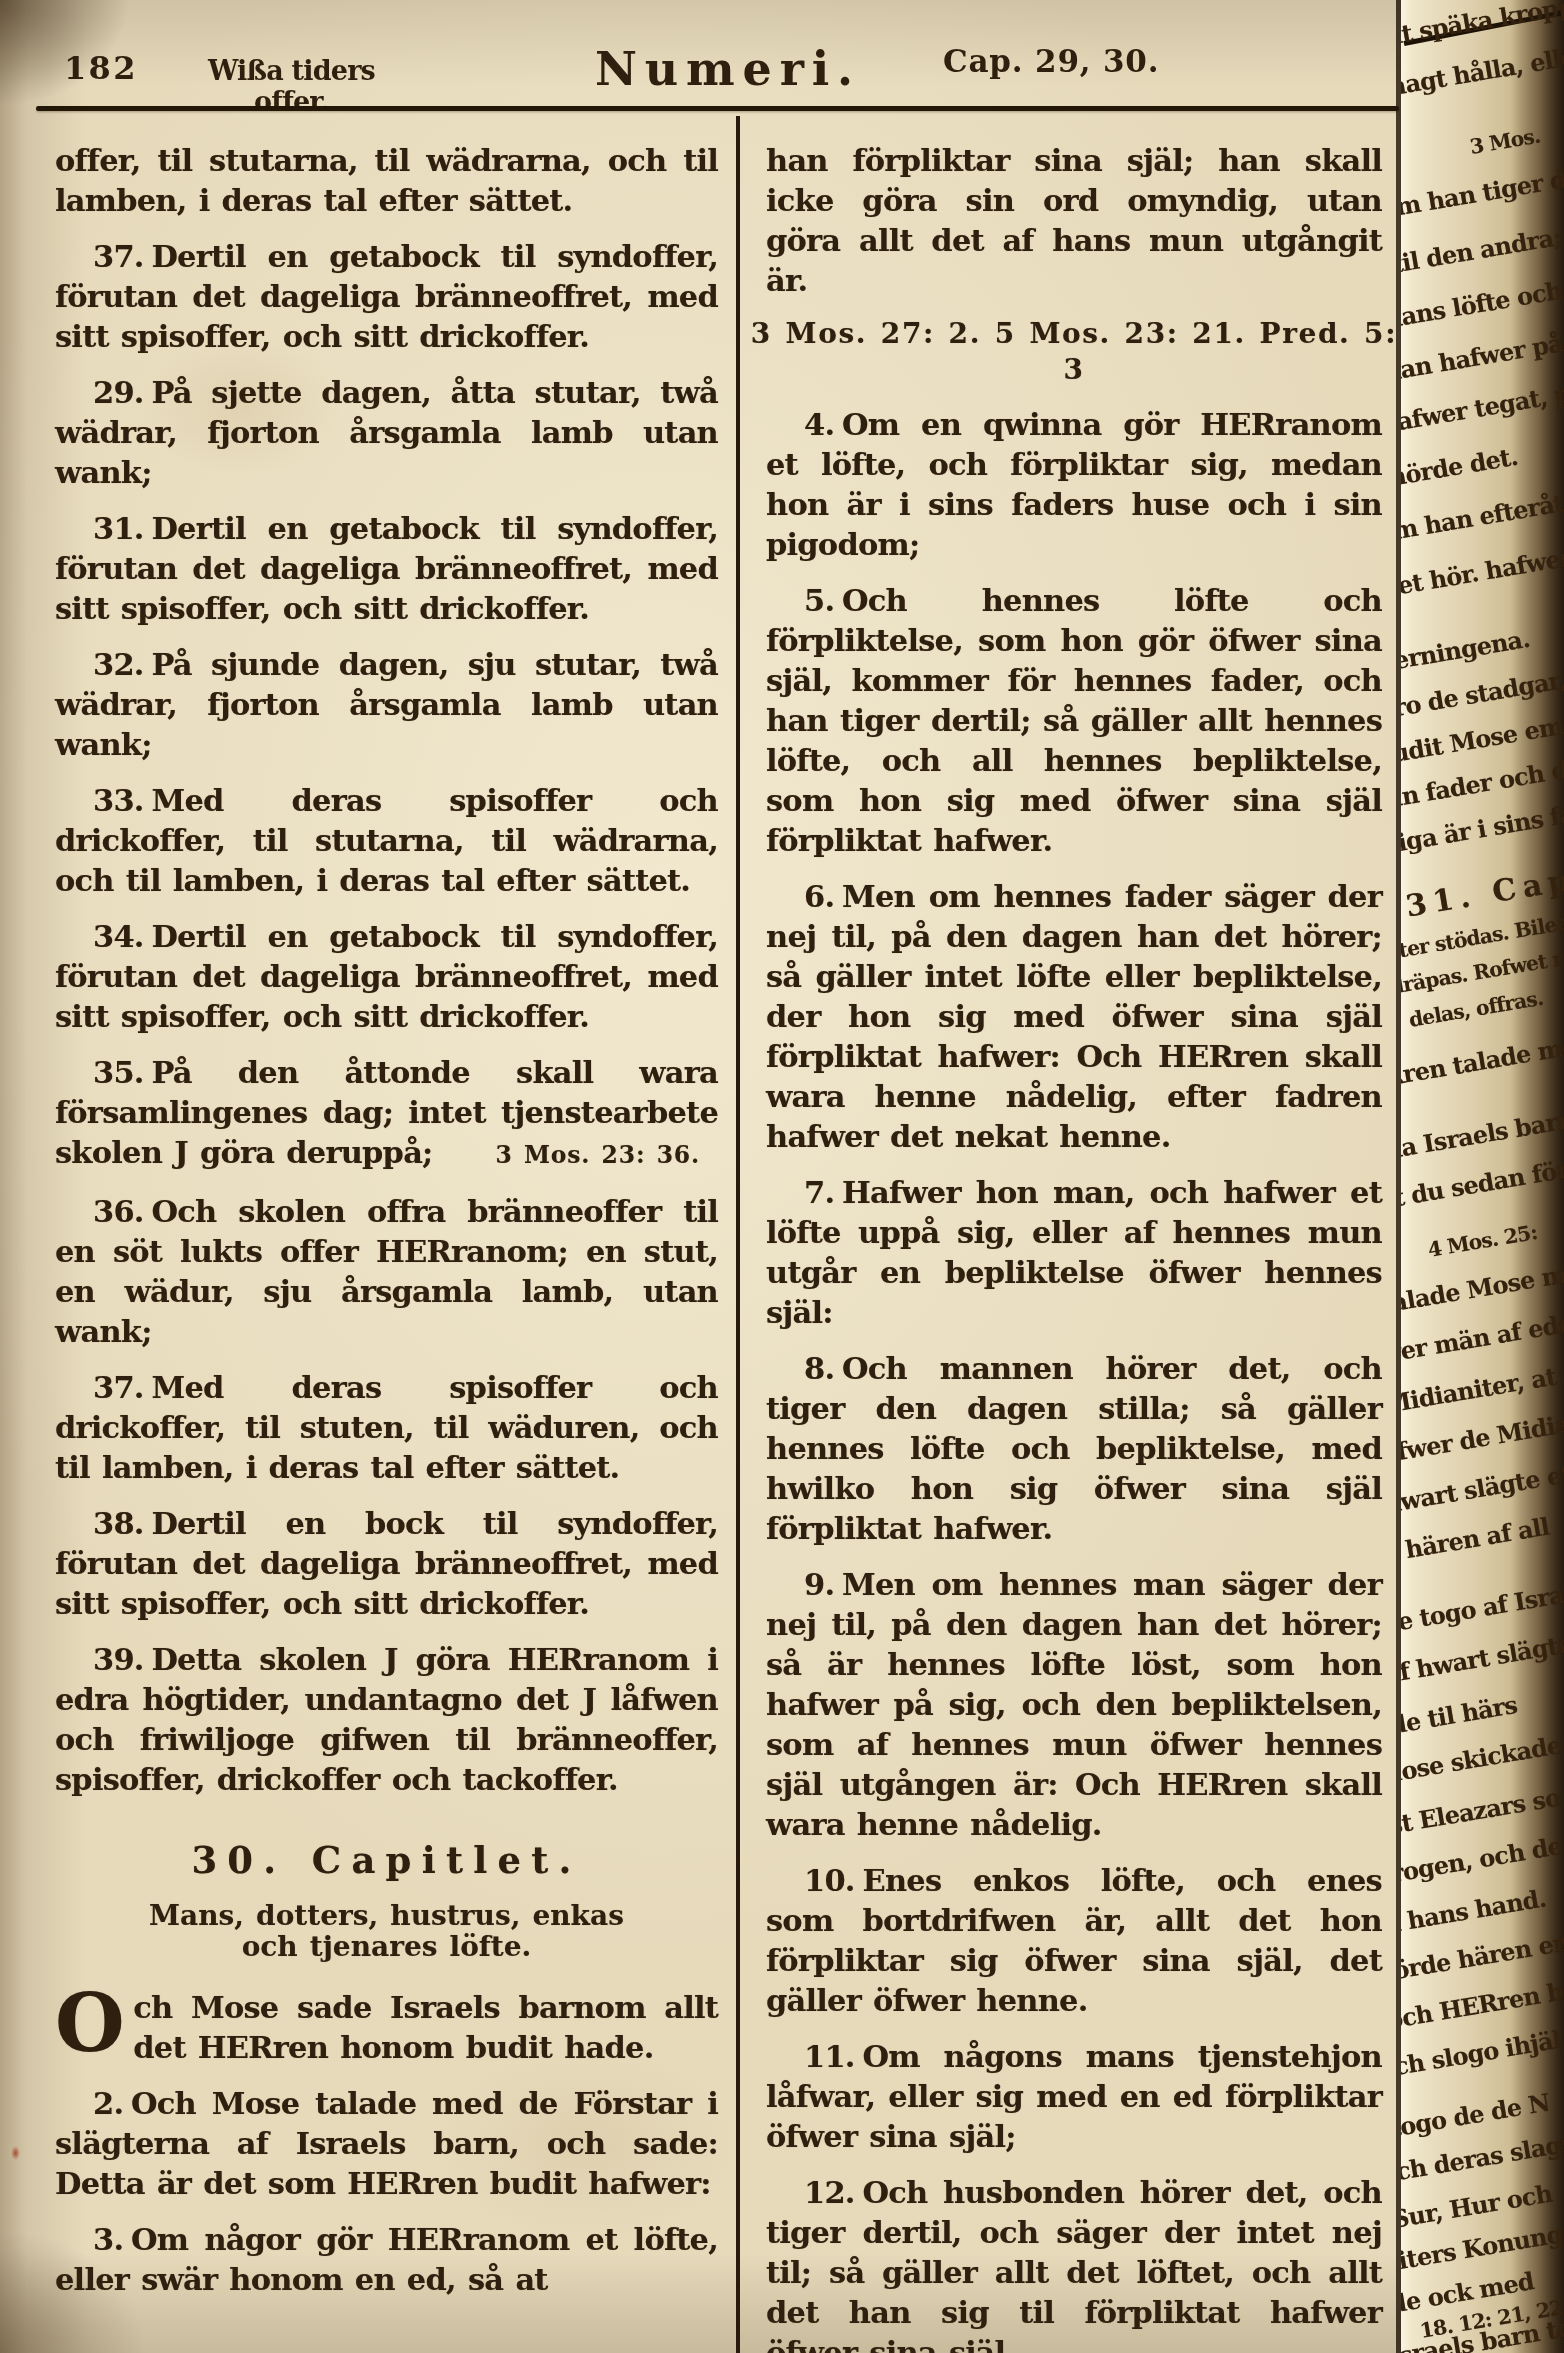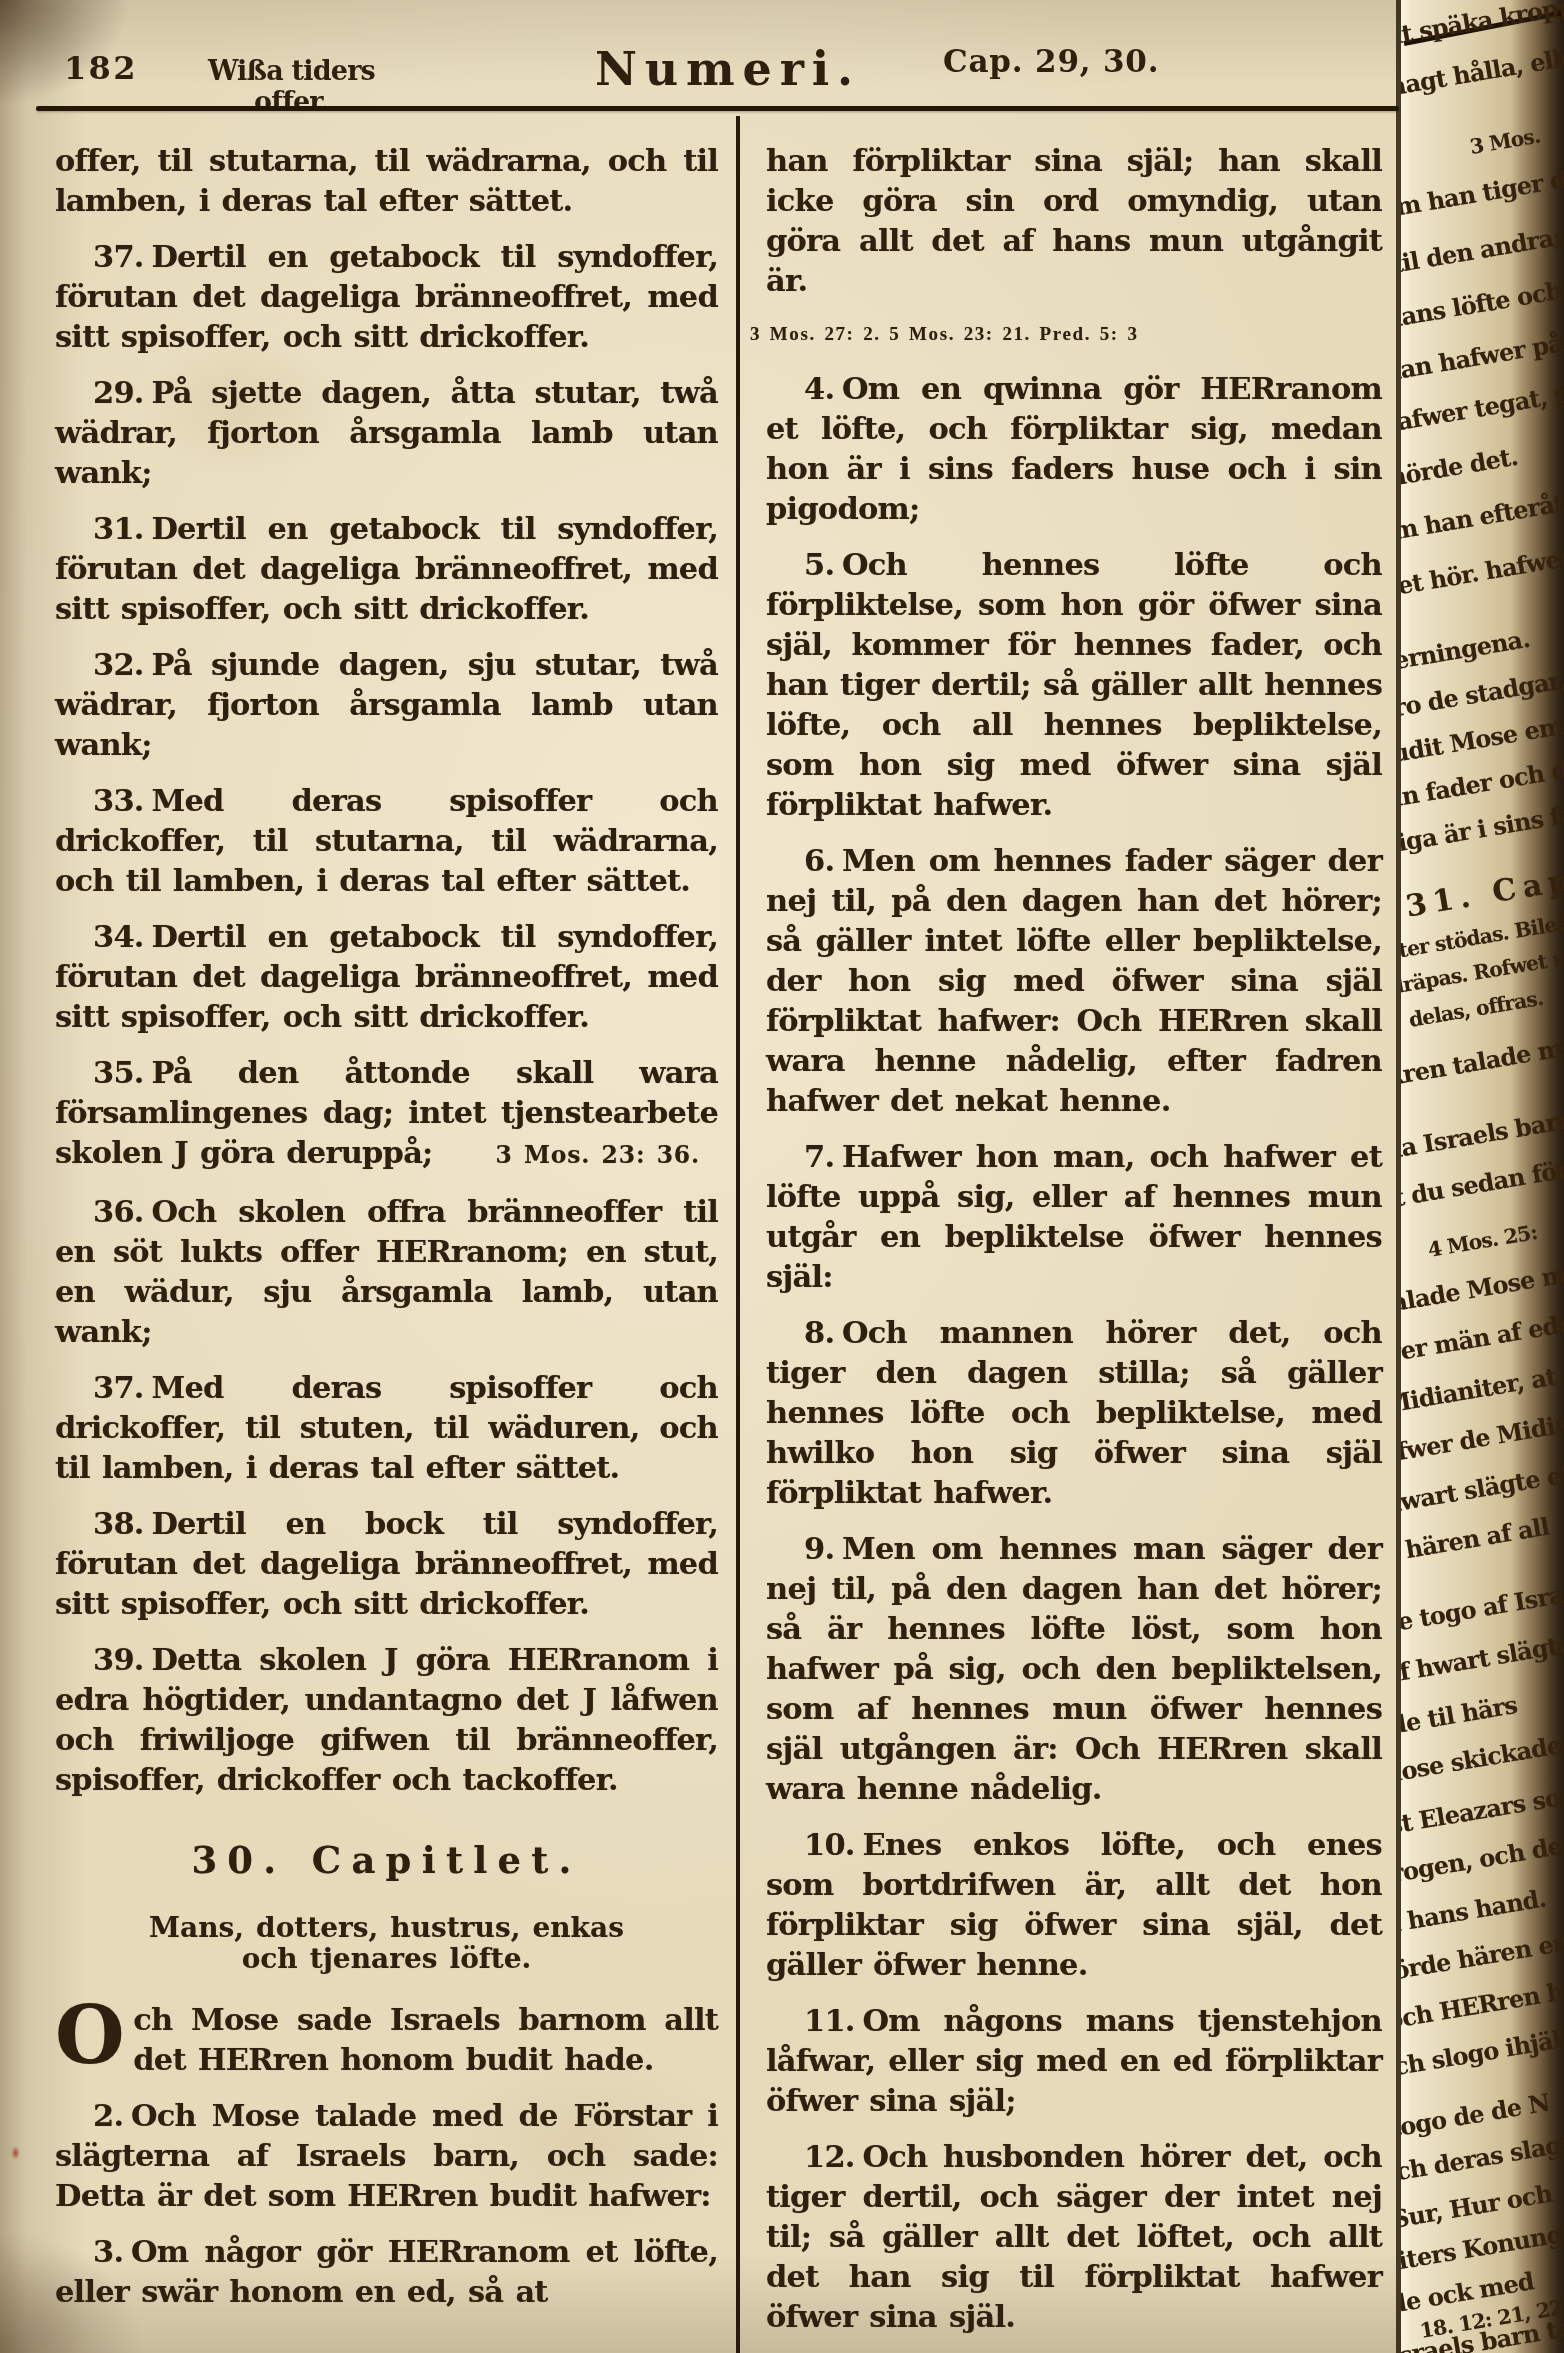--- a/index.html
+++ b/index.html
@@ -41,22 +41,22 @@
   .col{position:absolute;top:124px;text-align:justify;font-weight:700;
        font-size:30.5px;line-height:40px;letter-spacing:-0.8px;word-spacing:2.3px;
        text-shadow:0 0 0.8px rgba(47,31,14,0.35);}
   #col-left{left:39px;width:695px;height:2230px;overflow:hidden;}
   #col-right{left:750px;width:648px;height:2230px;overflow:hidden;}
   .col p{margin:16px;}
   .col p.verse{text-indent:38px;}
   .col p.cont{text-indent:0;}
   .vnum{padding-right:7.8px;}
   .vref{font-size:23.5px;letter-spacing:0.8px;margin-left:63px;white-space:nowrap;}
-  p.refline{text-indent:0;font-size:19px;letter-spacing:1.6px;margin:3.1px 0 4.7px 0;line-height:36px;font-family:Liberation Serif, serif;}
-  p.chap-head{text-align:center;text-indent:0;font-size:37px;letter-spacing:10.2px;margin:41px 0 32px 0;}
+  p.refline{text-align:center;text-indent:0;font-size:28px;letter-spacing:1.6px;margin:3.1px 0 4.7px 0;line-height:36px;}
+  p.chap-head{text-align:center;text-indent:0;font-size:37px;letter-spacing:10.2px;margin:41px 0 20px 0;}
   p.chap-sum{text-align:center;text-indent:0;font-size:28px;line-height:31px;margin:0 auto 25px auto;width:516px;letter-spacing:0;}
   .dropcap{float:left;font-size:80px;line-height:67px;padding:3.1px 9.4px 0 0;font-weight:700;}
 
   
   .next-page{position:absolute;left:1401px;top:0;width:164px;height:2354px;overflow:hidden;
     background:linear-gradient(90deg,#f3ead0 0%,#e9dec0 18%,#ddcfab 45%,#cdbb92 68%,#a98f66 84%,#6e5739 94%,#46351f 100%);}
   .np-light{position:absolute;left:0;top:0;width:11px;height:100%;background:linear-gradient(90deg,rgba(255,249,230,0.65),rgba(0,0,0,0));}
   .np-shade{position:absolute;right:0;top:0;width:55px;height:100%;
     background:linear-gradient(90deg,rgba(0,0,0,0),rgba(44,31,16,0.45) 60%,rgba(24,16,8,0.75));}
   .np-rule{position:absolute;left:3.1px;top:41px;width:188px;height:4.7px;background:#1c1206;

